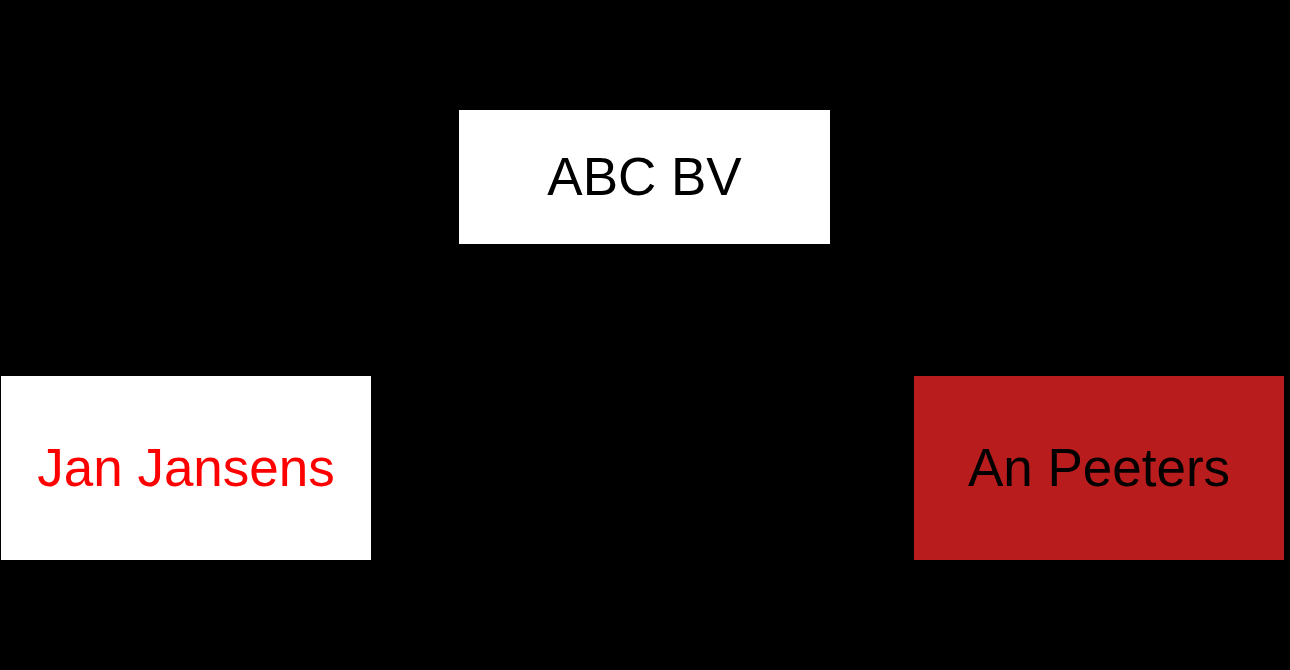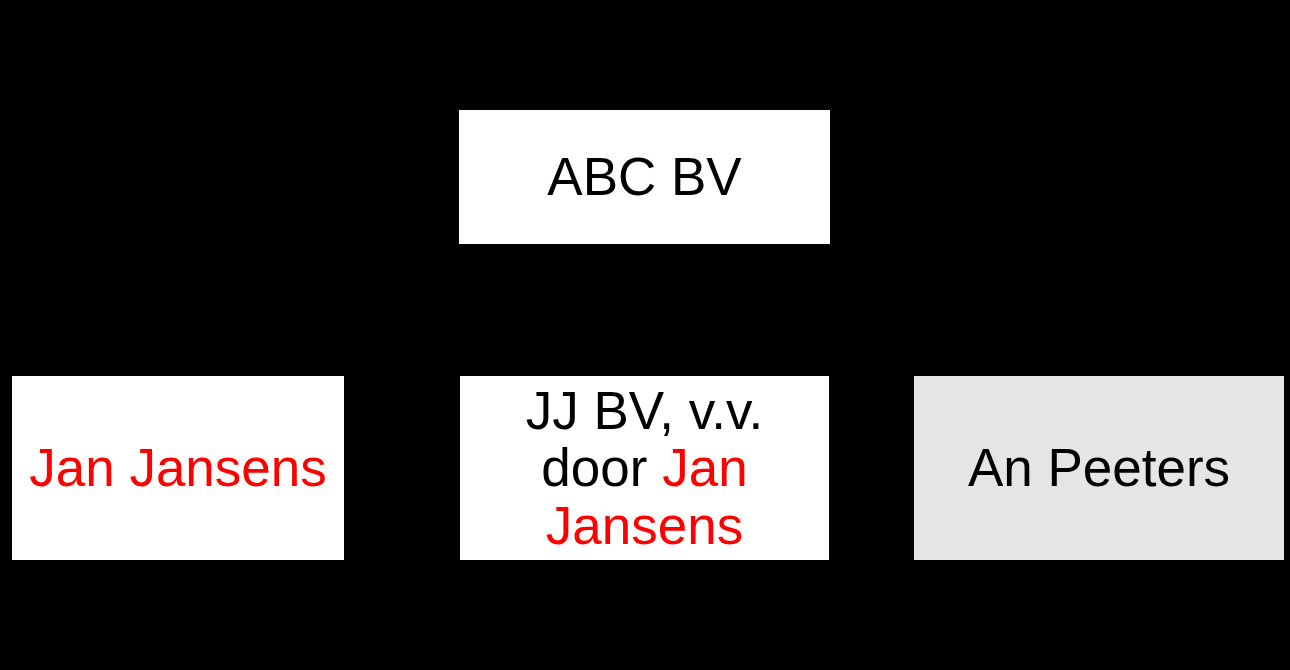--- a/index.html
+++ b/index.html
@@ -25,21 +25,21 @@
       display: flex;
       align-items: center;
       justify-content: center;
       text-align: center;
       font-size: 53px;
       line-height: 1.08;
       color: #000000;
       white-space: nowrap;
     }
     .node-abc    { left: 459px; top: 110px; width: 371px; height: 134px; }
-    .node-jan    { left: 12px;   top: 376px; width: 332px; height: 184px; }
+    .node-jan    { left: 1px;   top: 376px; width: 370px; height: 184px; }
     .node-jj     { left: 460px; top: 376px; width: 369px; height: 184px; }
     .node-an     { left: 914px; top: 376px; width: 370px; height: 184px; }
     .label { display: block; }
     .line  { display: block; }
   </style>
 </head>
 <body style="background: rgb(0, 0, 0);">
 
 <div class="canvas" style="background: rgb(0, 0, 0);">
 
@@ -52,35 +52,22 @@
   </div>
 
   <div class="node node-jan" style="background: rgb(255, 255, 255);">
     <div class="label">
       <div class="line">
         <span style="color: rgb(255, 0, 0);">Jan Jansens</span>
       </div>
     </div>
   </div>
 
-  <div class="node node-jj" style="background: rgb(255, 255, 255);">
-    <div class="label">
-      <div class="line">
-        <span style="color: rgb(0, 0, 0);">JJ BV, v.v.</span>
-      </div>
-      <div class="line">
-        <span style="color: rgb(0, 0, 0);">door </span><span style="color: rgb(255, 0, 0);">Jan</span>
-      </div>
-      <div class="line">
-        <span style="color: rgb(255, 0, 0);">Jansens</span>
-      </div>
-    </div>
-  </div>
 
-  <div class="node node-an" style="background: #e5e5e5;">
+  <div class="node node-an" style="background: #b91c1c;">
     <div class="label">
       <div class="line">
         <span style="color: rgb(0, 0, 0);">An Peeters</span>
       </div>
     </div>
   </div>
 
 </div>
 
 </body></html>

